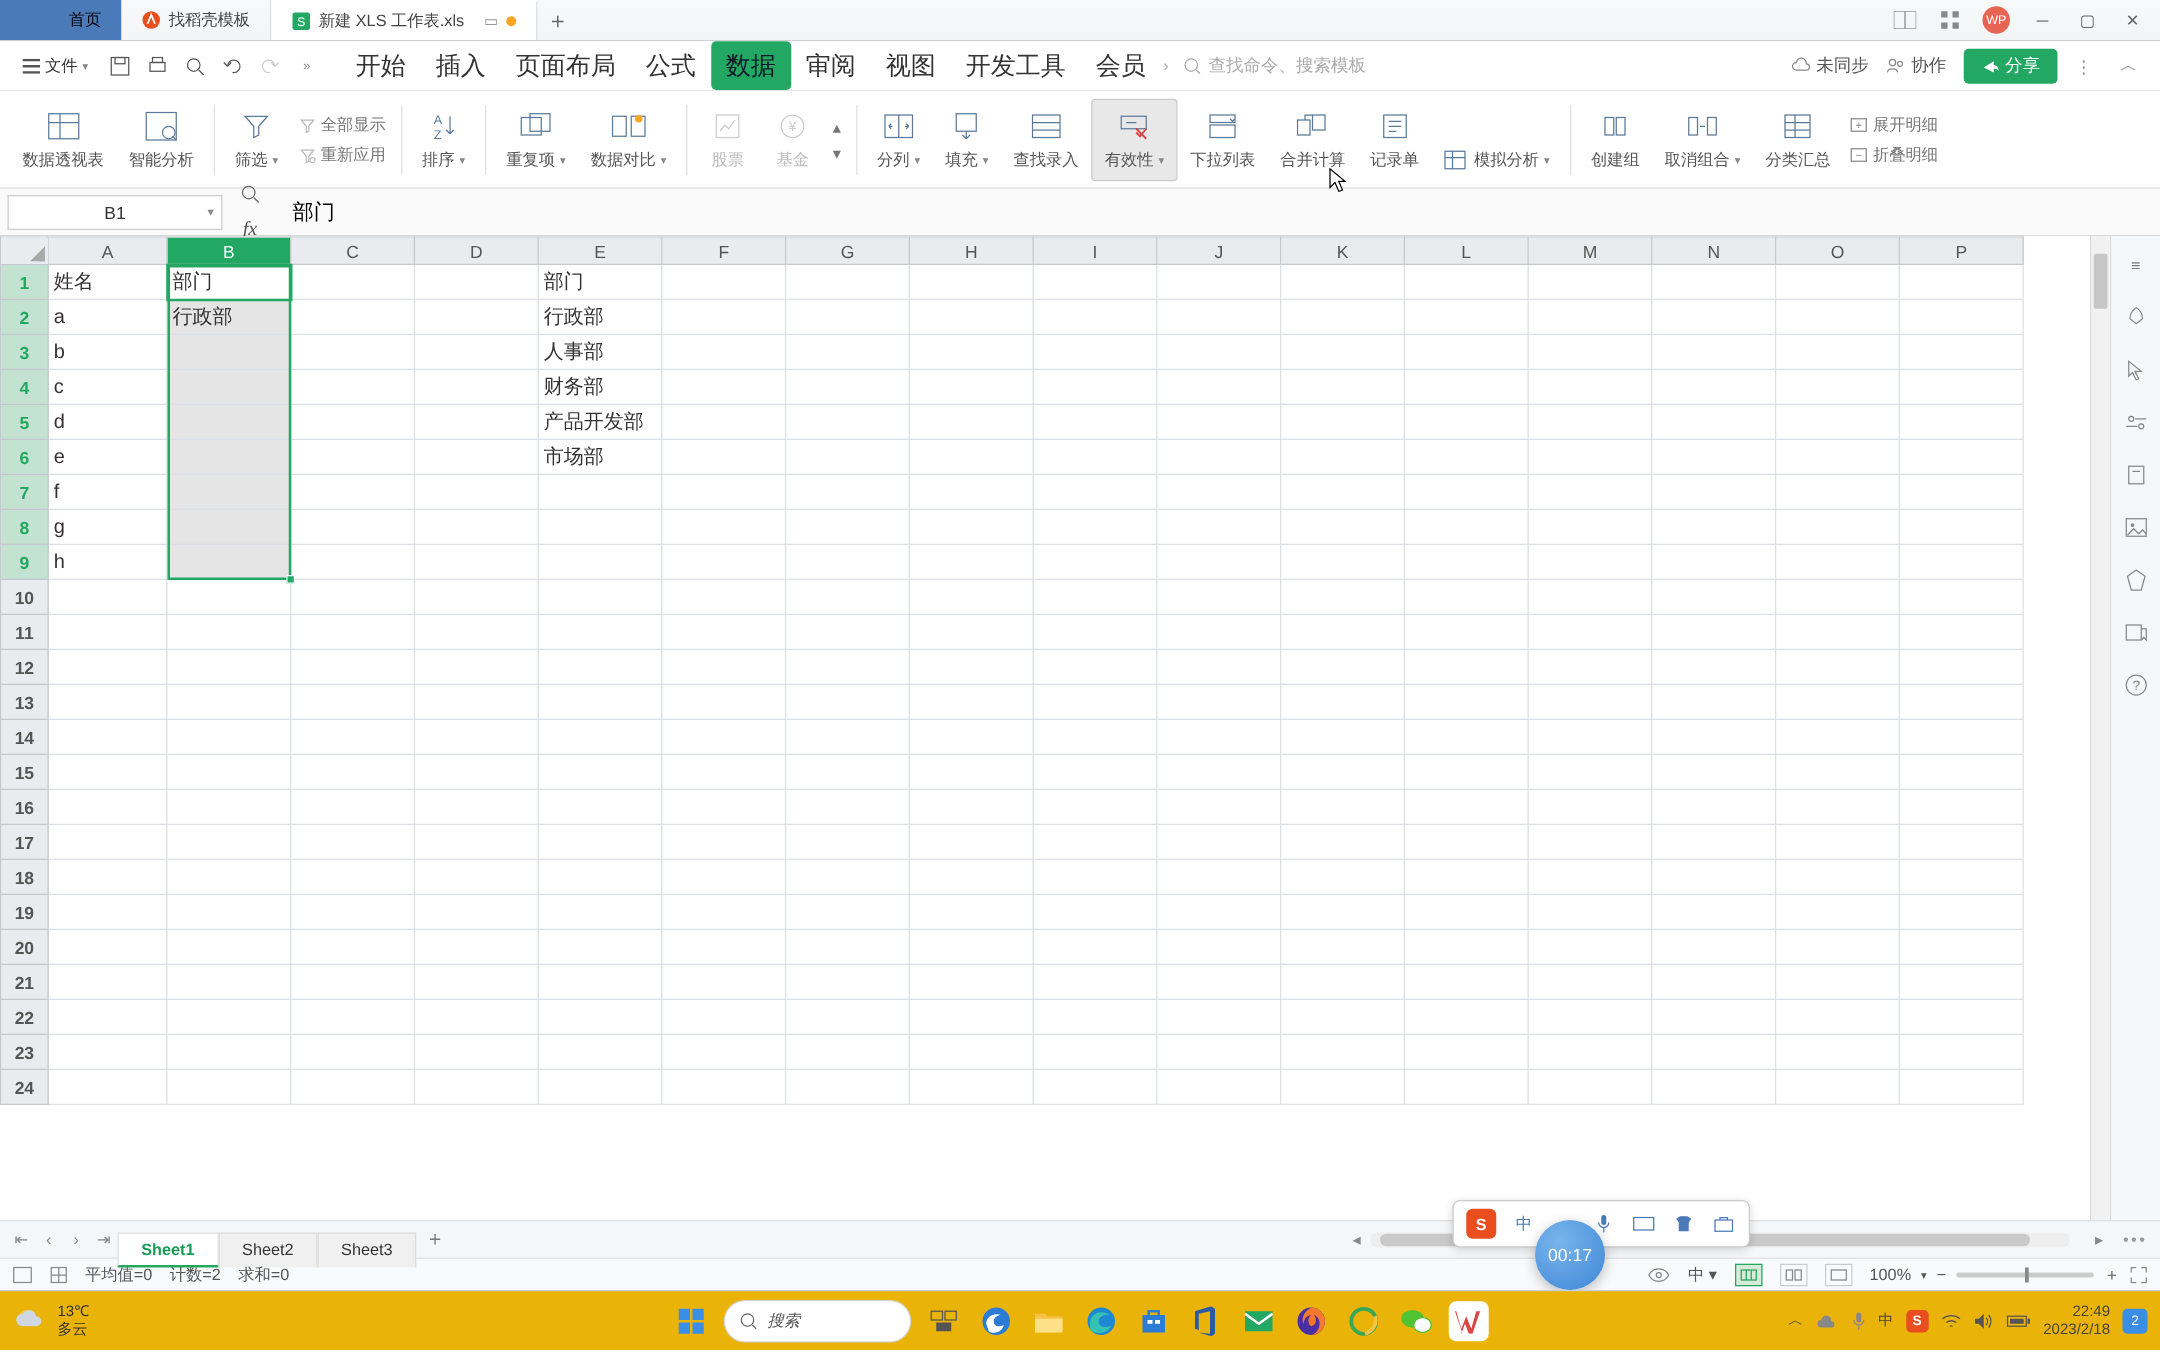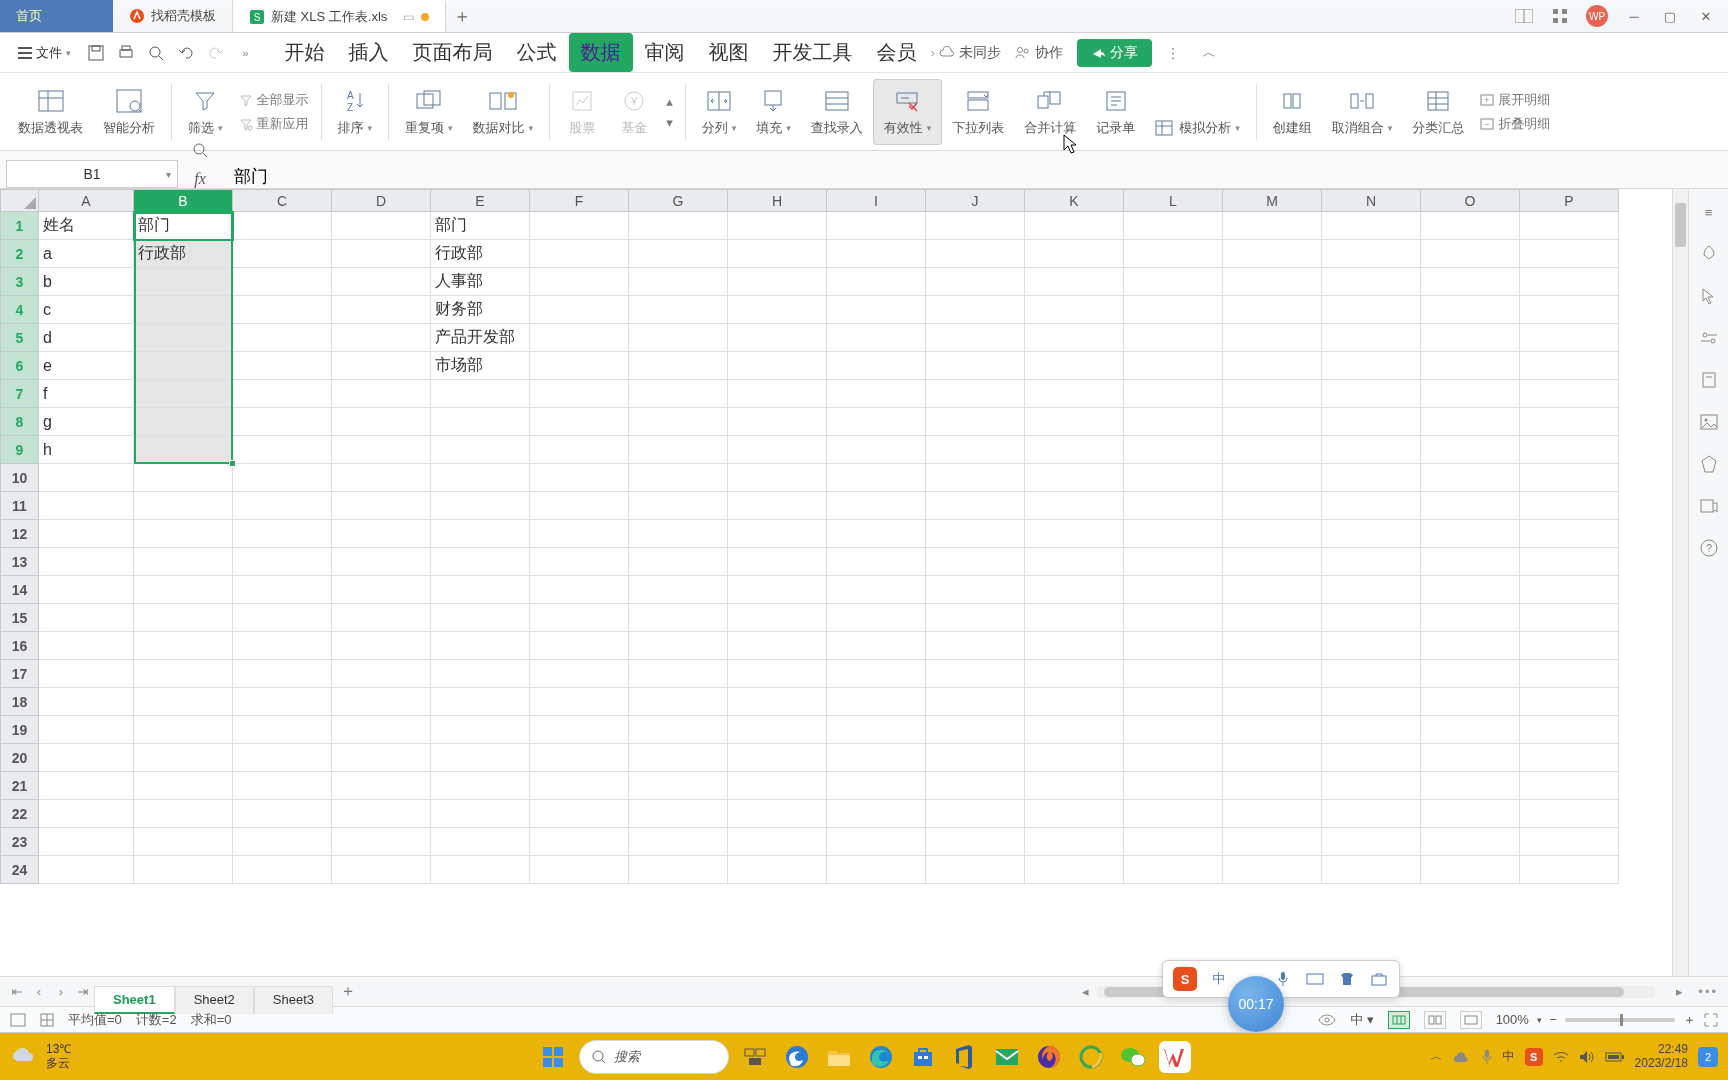--- a/index.html
+++ b/index.html
@@ -1,55 +1,55 @@
 <!DOCTYPE html>
 <html><head>
 <meta charset="utf-8">
 <style>
 * { margin:0; padding:0; box-sizing:border-box; font-family:"Microsoft YaHei",Arial,sans-serif; }
 body { background:#fff; width:1728px; height:1080px; overflow:hidden; position:relative; font-size:13px; color:#333; }
 
 
 .tabbar { height:33px; background:linear-gradient(#f8f9fb,#f3f4f6); display:flex; align-items:stretch; border-bottom:1px solid #d0d0d0; }
 .tab { display:flex; align-items:center; padding:0 16px; gap:6px; border-right:1px solid #d9d9d9; font-size:13px; color:#444; cursor:pointer; }
-.tab.home { background:#4a7ab8; color:#fef9c3; border-right:none; width:113px; justify-content:flex-start; }
+.tab.home { background:#4a7ab8; color:#000000; border-right:none; width:97px; justify-content:flex-end; }
 .tab.active { background:#fff; border-top:2px solid transparent; }
 .tab svg,.tab .ico { width:16px; height:16px; flex:0 0 16px; }
 .tab .close { margin-left:10px; color:#999; font-size:12px; }
 .tab .dot { width:8px; height:8px; border-radius:50%; background:#f6a623; }
 .tabbar .plus { width:33px; display:flex; align-items:center; justify-content:center; color:#666; font-size:18px; }
 .winctrl { margin-left:auto; display:flex; align-items:center; gap:16px; padding-right:12px; }
 .winctrl .iconbtn { width:20px; height:20px; display:flex; align-items:center; justify-content:center; color:#666; }
 .avatar { width:22px; height:22px; border-radius:50%; background:#e86452; color:#fff; font-size:10px; display:flex; align-items:center; justify-content:center; }
 
 
 .menubar { height:40px; display:flex; align-items:center; padding:0 10px; gap:4px; border-bottom:1px solid #e5e5e5; background:#fff; }
 .menubar .hamb { padding:4px 8px; display:flex; align-items:center; gap:4px; color:#333; }
 .menubar .qbtn { width:26px; height:26px; display:flex; align-items:center; justify-content:center; color:#555; }
 .menubar .mitem { padding:6px 12px; color:#333; font-size:20px; cursor:pointer; }
-.menubar .mitem.active { background:#22a862; color:#4c1d95; border-radius:4px; }
+.menubar .mitem.active { background:#22a862; color:#0f172a; border-radius:4px; }
 .menubar .search { flex:1; display:flex; align-items:center; color:#aaa; gap:6px; padding-left:8px; font-size:14px; }
 .menubar .right { display:flex; align-items:center; gap:14px; color:#555; font-size:14px; }
 .menubar .share { background:#22a862; color:#fff; padding:5px 14px; border-radius:4px; display:flex; align-items:center; gap:5px; }
 .menubar .chev { width:22px; }
 
 
 .ribbon { height:78px; display:flex; align-items:center; padding:0 8px; border-bottom:1px solid #d8d8d8; background:#fff; overflow:hidden; }
 .rbtn { display:flex; flex-direction:column; align-items:center; justify-content:center; padding:2px 10px; gap:4px; color:#555; font-size:13px; min-width:52px; height:66px; cursor:pointer; }
 .rbtn .ric { height:28px; display:flex; align-items:center; justify-content:center; }
 .rbtn .lbl { white-space:nowrap; display:flex; align-items:center; gap:2px; }
 .rbtn.sel { background:#e8e8e8; border:1px solid #ccc; border-radius:3px; }
 .rsep { width:1px; height:56px; background:#e0e0e0; margin:0 6px; }
 .rstack { display:flex; flex-direction:column; justify-content:center; gap:6px; padding:0 6px; }
 .rline { display:flex; align-items:center; gap:4px; font-size:13px; color:#777; white-space:nowrap; }
 .rbtn.dim { color:#bbb; }
 .drop::after { content:"▾"; font-size:9px; margin-left:2px; color:#888; }
 
 
-.fbar { height:38px; display:flex; align-items:flex-end; border-bottom:1px solid #d8d8d8; background:#fafafa; }
+.fbar { height:38px; display:flex; align-items:center; border-bottom:1px solid #d8d8d8; background:#fafafa; }
 .namebox { width:172px; height:28px; margin-left:6px; border:1px solid #ccc; background:#fff; display:flex; align-items:center; padding:0 8px; font-size:14px; justify-content:center; position:relative; }
 .namebox .dd { position:absolute; right:6px; color:#888; font-size:10px; }
 .fbar .ficons { display:flex; align-items:center; gap:12px; padding:0 14px; color:#555;flex-direction:column; }
 .fbar .fx { font-style:italic; font-family:Georgia,serif; font-size:16px; }
 .fbar .formula { flex:1; padding-left:12px; font-size:17px; font-family:SimSun,serif; color:#000; }
 
 
 .gridwrap { position:relative; height:calc(100% - 33px - 40px - 78px - 38px - 30px - 26px - 48px); display:flex; }
 .sheet { flex:1; overflow:hidden; position:relative; background:#fff; }
 table.grid { border-collapse:collapse; table-layout:fixed; font-family:SimSun,serif; font-size:16px; }
@@ -204,20 +204,27 @@
       <span class="mitem">页面布局</span>
       <span class="mitem">公式</span>
       <span class="mitem active">数据</span>
       <span class="mitem">审阅</span>
       <span class="mitem">视图</span>
       <span class="mitem">开发工具</span>
       <span class="mitem">会员</span>
       <span style="color:#aaa;margin-left:2px">›</span>
     </div>
 
+  <div class="search">
+    <svg width="14" height="14" viewBox="0 0 14 14">
+        <circle cx="6" cy="6" r="5" fill="none" stroke="#aaa"></circle>
+        <line x1="10" y1="10" x2="13" y2="13" stroke="#aaa"></line>
+      </svg>
+    <span>查找命令、搜索模板</span>
+  </div>
 
   <div class="right">
     <span style="display:flex;align-items:center;gap:4px">
       <svg width="16" height="16" viewBox="0 0 16 16">
           <path d="M4 11a3 3 0 010-6 4 4 0 018 1 2.5 2.5 0 010 5H4z" fill="none" stroke="#888"></path>
         </svg>
       <span>未同步</span>
     </span>
     <span style="display:flex;align-items:center;gap:4px">
       <svg width="16" height="16" viewBox="0 0 16 16">

